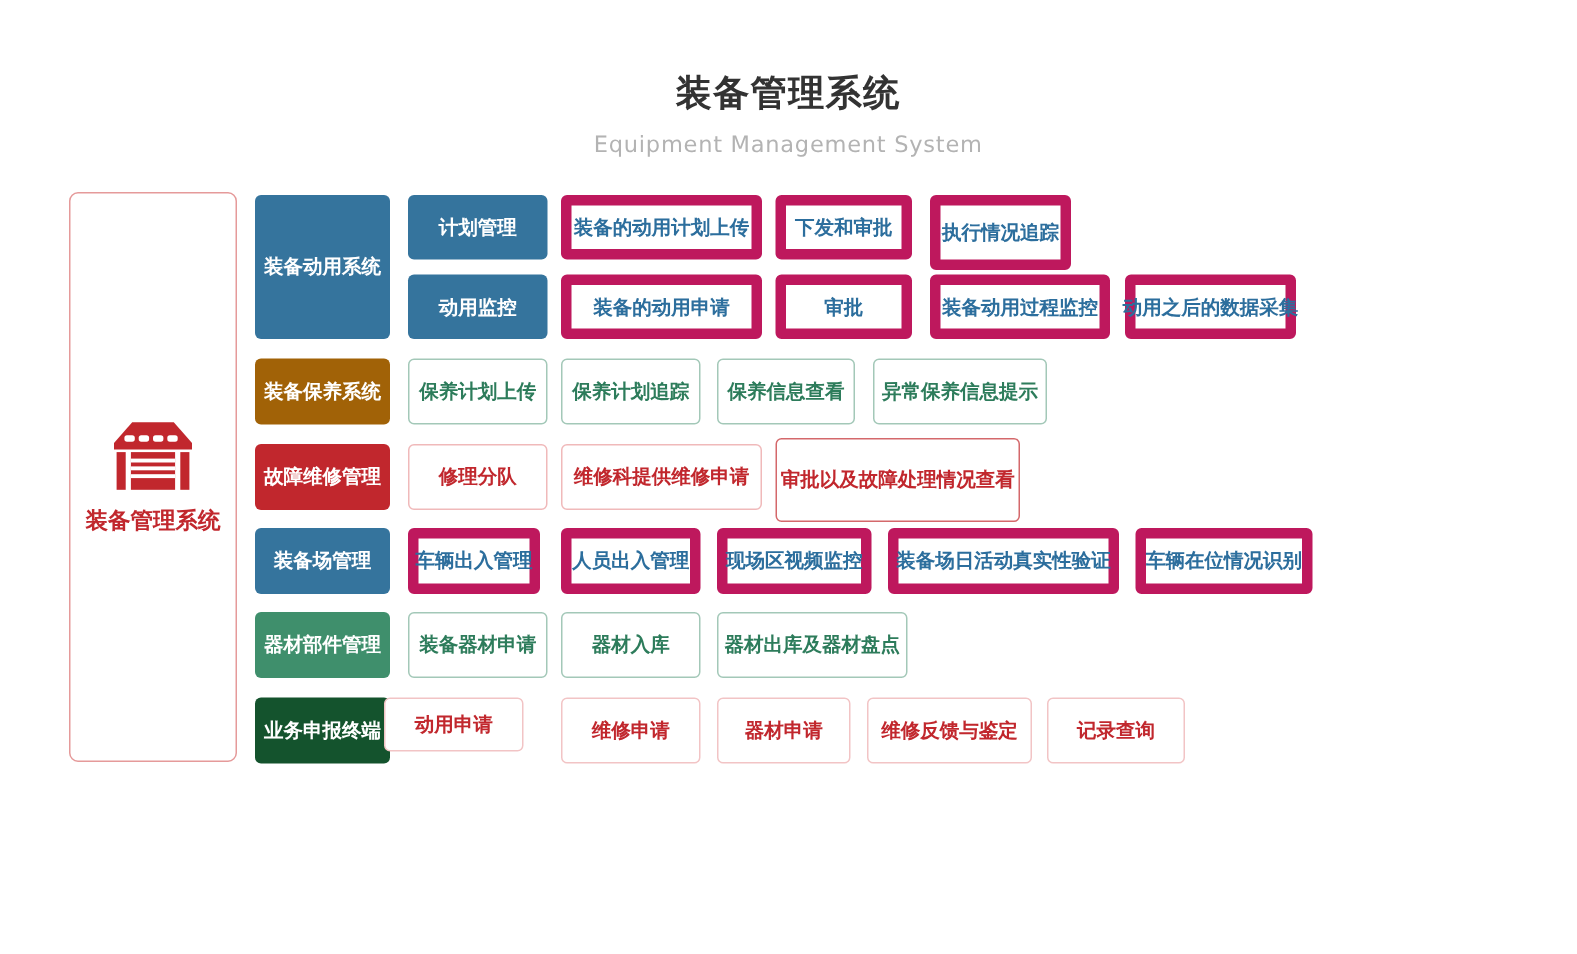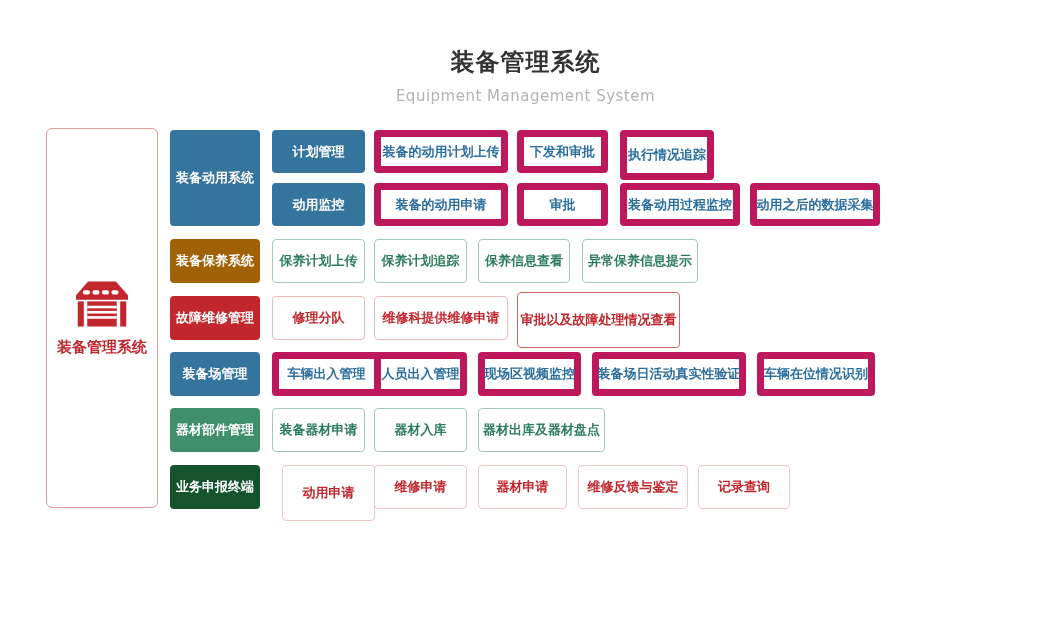--- a/index.html
+++ b/index.html
@@ -69,45 +69,45 @@
 
   <div class="box cat c-blue" style="left:272px;top:130px;width:93px;height:43px">计划管理</div>
   <div class="box item o-blue" style="left:374px;top:130px;width:134px;height:43px">装备的动用计划上传</div>
   <div class="box item o-blue" style="left:517px;top:130px;width:91px;height:43px">下发和审批</div>
   <div class="box item o-blue" style="left:620px;top:130px;width:94px;height:50px">执行情况追踪</div>
 
   <div class="box cat c-blue" style="left:272px;top:183px;width:93px;height:43px">动用监控</div>
   <div class="box item o-blue" style="left:374px;top:183px;width:134px;height:43px">装备的动用申请</div>
   <div class="box item o-blue" style="left:517px;top:183px;width:91px;height:43px">审批</div>
   <div class="box item o-blue" style="left:620px;top:183px;width:120px;height:43px">装备动用过程监控</div>
-  <div class="box item o-blue" style="left:750px;top:183px;width:130px;height:43px">动用之后的数据采集</div>
+  <div class="box item o-blue" style="left:750px;top:183px;width:114px;height:43px">动用之后的数据采集</div>
 
   <div class="box cat c-dgreen" style="left:170px;top:239px;width:90px;height:44px">装备保养系统</div>
   <div class="box item o-green" style="left:272px;top:239px;width:93px;height:44px">保养计划上传</div>
   <div class="box item o-green" style="left:374px;top:239px;width:93px;height:44px">保养计划追踪</div>
   <div class="box item o-green" style="left:478px;top:239px;width:92px;height:44px">保养信息查看</div>
   <div class="box item o-green" style="left:582px;top:239px;width:116px;height:44px">异常保养信息提示</div>
 
   <div class="box cat c-red" style="left:170px;top:296px;width:90px;height:44px">故障维修管理</div>
   <div class="box item o-red" style="left:272px;top:296px;width:93px;height:44px">修理分队</div>
   <div class="box item o-red" style="left:374px;top:296px;width:134px;height:44px">维修科提供维修申请</div>
   <div class="box item o-red-strong" style="left:517px;top:292px;width:163px;height:56px">审批以及故障处理情况查看</div>
 
   <div class="box cat c-blue" style="left:170px;top:352px;width:90px;height:44px">装备场管理</div>
-  <div class="box item o-blue" style="left:272px;top:352px;width:109px;height:44px">车辆出入管理</div>
+  <div class="box item o-blue" style="left:272px;top:352px;width:88px;height:44px">车辆出入管理</div>
   <div class="box item o-blue" style="left:374px;top:352px;width:93px;height:44px">人员出入管理</div>
   <div class="box item o-blue" style="left:478px;top:352px;width:103px;height:44px">现场区视频监控</div>
   <div class="box item o-blue" style="left:592px;top:352px;width:154px;height:44px">装备场日活动真实性验证</div>
   <div class="box item o-blue" style="left:757px;top:352px;width:118px;height:44px">车辆在位情况识别</div>
 
   <div class="box cat c-green" style="left:170px;top:408px;width:90px;height:44px">器材部件管理</div>
   <div class="box item o-green" style="left:272px;top:408px;width:93px;height:44px">装备器材申请</div>
   <div class="box item o-green" style="left:478px;top:408px;width:127px;height:44px">器材出库及器材盘点</div>
   <div class="box item o-green" style="left:374px;top:408px;width:93px;height:44px">器材入库</div>
 
   <div class="box cat c-dred" style="left:170px;top:465px;width:90px;height:44px">业务申报终端</div>
-  <div class="box item o-pink" style="left:282px;top:465px;width:93px;height:56px">动用申请</div>
+  <div class="box item o-pink" style="left:256px;top:465px;width:93px;height:36px">动用申请</div>
   <div class="box item o-pink" style="left:374px;top:465px;width:93px;height:44px">维修申请</div>
   <div class="box item o-pink" style="left:478px;top:465px;width:89px;height:44px">器材申请</div>
   <div class="box item o-pink" style="left:578px;top:465px;width:110px;height:44px">维修反馈与鉴定</div>
   <div class="box item o-pink" style="left:698px;top:465px;width:92px;height:44px">记录查询</div>
 
 </div>
 
 </body></html>

